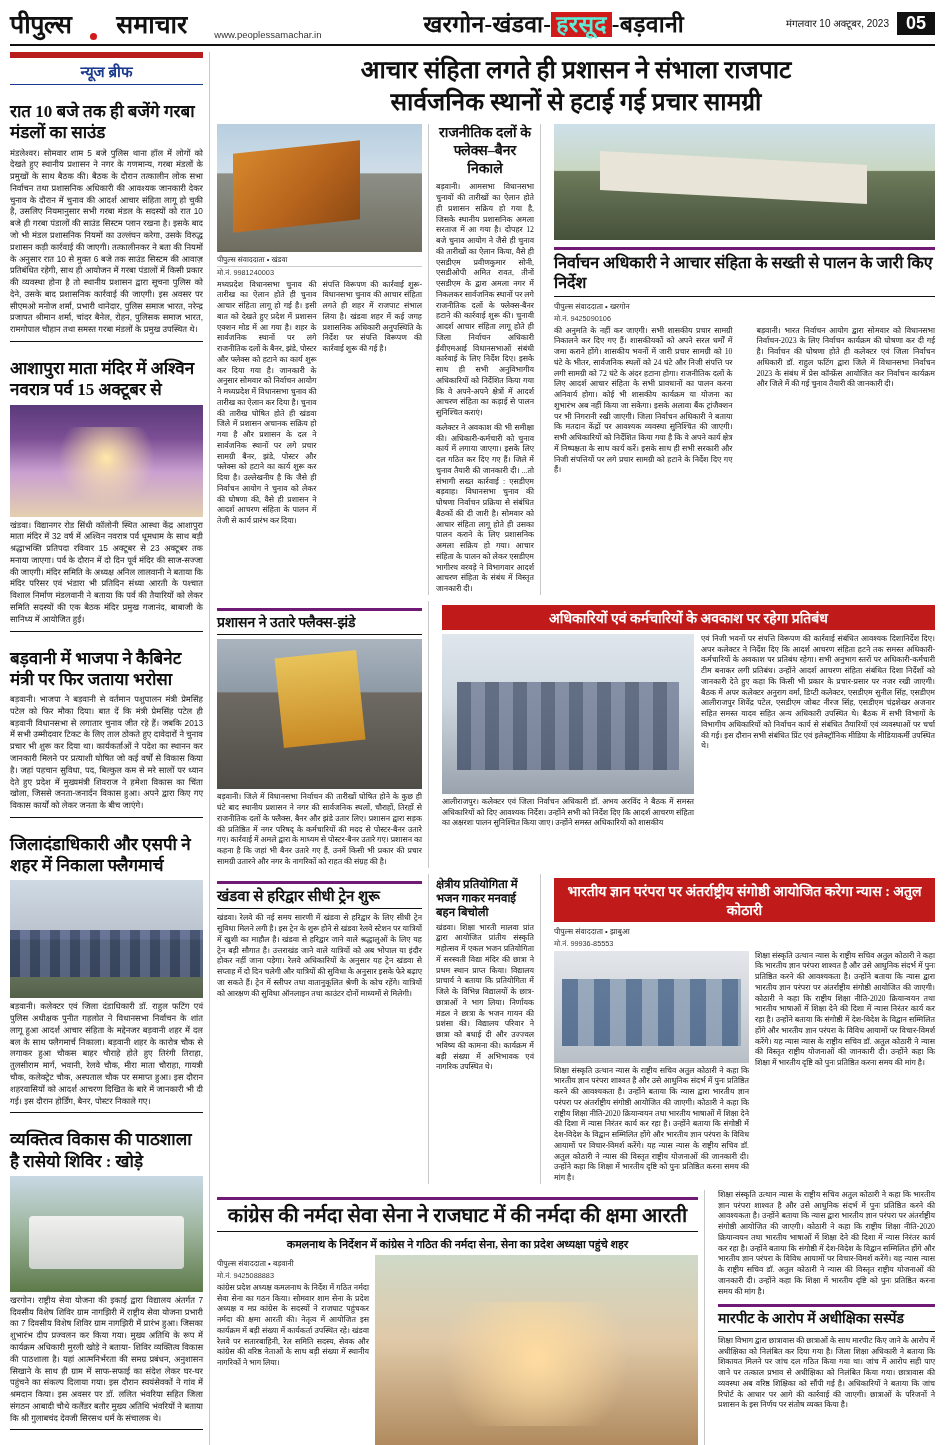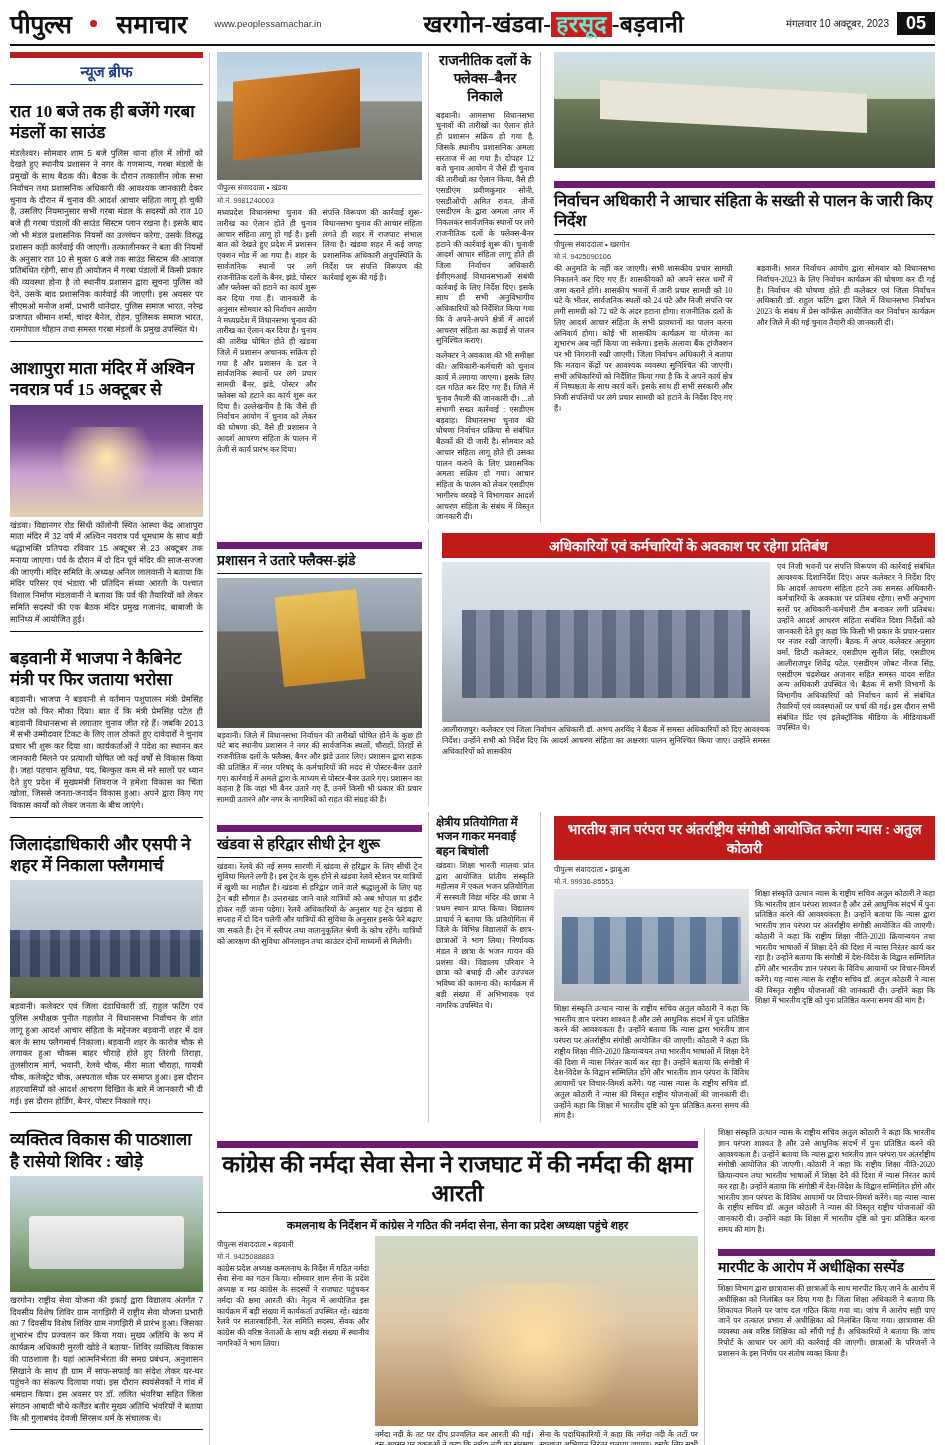--- a/index.html
+++ b/index.html
@@ -9,21 +9,21 @@
     background: #ffffff;
     font-family: "Liberation Sans", sans-serif;
     color: #111;
     position: relative;
     overflow: hidden;
   }
   .page { width:945px; height:1445px; position:relative; padding:6px 10px; }
 
   
   .masthead { display:flex; align-items:center; border-bottom:2px solid #111; padding-bottom:4px; }
-  .logo-wrap { display:flex; align-items:center; gap:17px; }
+  .logo-wrap { display:flex; align-items:flex-end; gap:17px; }
   .logo-a { font-family:"Liberation Serif", serif; font-weight:bold; font-size:25px; letter-spacing:-0.5px; }
   .logo-dot { width:7px;height:7px;background:#d11b1b;border-radius:50%; display:inline-block; margin:0 2px; }
   .logo-b { font-family:"Liberation Serif", serif; font-weight:bold; font-size:25px; }
   .site-url { font-size:9.5px; color:#333; margin-left:10px; }
   .mast-center { flex:1; text-align:center; font-family:"Liberation Serif", serif; font-weight:bold; font-size:23px; letter-spacing:0.3px; }
   .mast-center .hl { background:#d11b1b; color:#5eead4; padding:0 5px; }
   .mast-right { display:flex; align-items:center; gap:8px; }
   .mast-date { font-size:10px; }
   .page-no { background:#111; color:#fff; font-weight:bold; font-size:18px; padding:1px 9px; }
 
@@ -41,21 +41,21 @@
   .byline { font-size:7.6px; color:#222; margin:3px 0 2px; }
   .mob { font-size:7.3px; color:#333; margin-bottom:3px; }
   .cap { font-size:7.4px; color:#222; padding:2px 0; border-bottom:1px solid #ccc; }
 
   
   .lead-head { text-align:center; font-family:"Liberation Serif", serif; font-weight:bold; font-size:24.5px; line-height:1.3; margin:2px 0 6px; }
   .lead-head .l2 { display:block; }
 
   .subhead-box { font-family:"Liberation Serif", serif; font-weight:bold; font-size:14px; line-height:1.3; text-align:center; margin-bottom:4px; }
   .redbar { background:#c01a1a; color:#fff; text-align:center; font-family:"Liberation Serif",serif; font-weight:bold; font-size:14px; padding:3px 12px; margin:4px 0; }
-  .section-head { font-family:"Liberation Serif", serif; font-weight:bold; font-size:16px; line-height:1.25; border-top:7px solid #701a75; border-bottom:1px solid #111; padding:3px 0; margin:13px 0 4px; }
+  .section-head { font-family:"Liberation Serif", serif; font-weight:bold; font-size:16px; line-height:1.25; border-top:3px solid #701a75; border-bottom:1px solid #111; padding:3px 0; margin:7px 0 4px; }
 
   .three { display:flex; gap:7px; }
   .flex1 { flex:1; }
 
   
   .img { position:relative; background:#9aa8b5; overflow:hidden; }
   .img .sky { position:absolute; inset:0; }
   .ph1 .sky { background:linear-gradient(#b8cfe0 0%, #cfdde8 38%, #8d8f86 39%, #6f6d60 100%); }
   .ph1:after { content:""; position:absolute; left:8%; top:18%; width:62%; height:62%;
      background:linear-gradient(135deg,#d6882c,#b8651d 55%,#8e4a14); transform:skewY(-6deg); }
@@ -140,20 +140,24 @@
         </div>
       <div class="body-text">खरगोन। राष्ट्रीय सेवा योजना की इकाई द्वारा विद्यालय अंतर्गत 7 दिवसीय विशेष शिविर ग्राम नागझिरी में राष्ट्रीय सेवा योजना प्रभारी का 7 दिवसीय विशेष शिविर ग्राम नागझिरी में प्रारंभ हुआ। जिसका शुभारंभ दीप प्रज्वलन कर किया गया। मुख्य अतिथि के रूप में कार्यक्रम अधिकारी मुरली खोड़े ने बताया- शिविर व्यक्तित्व विकास की पाठशाला है। यहां आत्मनिर्भरता की समग्र प्रबंधन, अनुशासन सिखाने के साथ ही ग्राम में साफ-सफाई का संदेश लेकर घर-घर पहुंचने का संकल्प दिलाया गया। इस दौरान स्वयंसेवकों ने गांव में श्रमदान किया। इस अवसर पर डॉ. ललित भंवरिया सहित जिला संगठन आबादी चौथे कलैंडर बतौर मुख्य अतिथि भंवरियों ने बताया कि श्री गुलाबचंद देवजी सिरसथ धर्म के संचालक थे।</div>
 
       <div class="divline"></div>
       <h2 class="hl">ज्योति ज्योत पूरब पर हुआ लंगर</h2>
       <div class="body-text">खंडवा। आनंदनगर स्थित गुरुद्वारा साहिब में जी गुरु रामदास जी महाराज के ज्योति ज्योत पूरब दिवस समारोहन ने गुरु साहब की जगत करते हुए मनाया। श्री गुरु ग्रंथ साहिब के पावन हजारगरिंदा ख़ालसा में आसा दी वार संगत की पूरब के अवसर पर गुरुद्वारा साहिब में कीर्तन दरबार सजाया गया। श्रद्धालु द्वारा मिले लाभ प्राप्त किया। मध्यप्रदेश की इस गुरुवाणी का जलाभाव विशेष गाया गया। गुरु साहिब की जीवन गाथा अनुसार नगर साधसंगत को श्रद्धा से मत्था टेक कर कीर्तन दरबार सजाया गया।</div>
     </div>
 
     <div class="col colrest">
 
+      <div class="lead-head">
+        <span>आचार संहिता लगते ही प्रशासन ने संभाला राजपाट</span>
+        <span class="l2">सार्वजनिक स्थानों से हटाई गई प्रचार सामग्री</span>
+      </div>
 
       <div class="three">
 
         <div style="width:212px" class="col-rule pad-r">
           <div class="img ph1" style="height:128px">
               <div class="sky"></div>
             </div>
           <div class="cap">पीपुल्स संवाददाता • खंडवा</div>
           <div class="mob">मो.नं. 9981240003</div>
           <div class="three" style="gap:6px">
@@ -196,21 +200,21 @@
         <div style="width:212px" class="col-rule pad-r">
           <div class="section-head" style="font-size:14px">प्रशासन ने उतारे फ्लैक्स-झंडे</div>
           <div class="img ph7" style="height:150px;margin-bottom:3px">
               <div class="sky"></div>
             </div>
           <div class="small">बड़वानी। जिले में विधानसभा निर्वाचन की तारीखों घोषित होने के कुछ ही घंटे बाद स्थानीय प्रशासन ने नगर की सार्वजनिक स्थलों, चौराहों, तिरहों से राजनीतिक दलों के फ्लैक्स, बैनर और झंडे उतार लिए। प्रशासन द्वारा सड़क की प्रतिष्ठित में नगर परिषद् के कर्मचारियों की मदद से पोस्टर-बैनर उतारे गए। कार्रवाई में अमले द्वारा के माध्यम से पोस्टर-बैनर उतारे गए। प्रशासन का कहना है कि जहां भी बैनर उतारे गए हैं, उनमें किसी भी प्रकार की प्रचार सामग्री उतारने और नगर के नागरिकों को राहत की संग्रह की है।</div>
         </div>
         <div class="flex1 pad-l">
           <div class="redbar">अधिकारियों एवं कर्मचारियों के अवकाश पर रहेगा प्रतिबंध</div>
           <div class="three" style="gap:7px">
-            <div style="width:328px">
+            <div style="width:252px">
               <div class="img ph8" style="height:160px">
                   <div class="sky"></div>
                 </div>
               <div class="small" style="margin-top:3px">आलीराजपुर। कलेक्टर एवं जिला निर्वाचन अधिकारी डॉ. अभय अरविंद ने बैठक में समस्त अधिकारियों को दिए आवश्यक निर्देश। उन्होंने सभी को निर्देश दिए कि आदर्श आचरण संहिता का अक्षरशः पालन सुनिश्चित किया जाए। उन्होंने समस्त अधिकारियों को शासकीय</div>
             </div>
             <div class="flex1 small">एवं निजी भवनों पर संपत्ति विरूपण की कार्रवाई संबंधित आवश्यक दिशानिर्देश दिए। अपर कलेक्टर ने निर्देश दिए कि आदर्श आचरण संहिता हटने तक समस्त अधिकारी-कर्मचारियों के अवकाश पर प्रतिबंध रहेगा। सभी अनुभाग स्तरों पर अधिकारी-कर्मचारी टीम बनाकर लगी प्रतिबंध। उन्होंने आदर्श आचरण संहिता संबंधित दिशा निर्देशों को जानकारी देते हुए कहा कि किसी भी प्रकार के प्रचार-प्रसार पर नजर रखी जाएगी। बैठक में अपर कलेक्टर अनुराग वर्मा, डिप्टी कलेक्टर, एसडीएम सुनील सिंह, एसडीएम आलीराजपुर शिवेंद्र पटेल, एसडीएम जोबट नीरज सिंह, एसडीएम चंद्रशेखर अजनार सहित समस्त यादव सहित अन्य अधिकारी उपस्थित थे। बैठक में सभी विभागों के विभागीय अधिकारियों को निर्वाचन कार्य से संबंधित तैयारियों एवं व्यवस्थाओं पर चर्चा की गई। इस दौरान सभी संबंधित प्रिंट एवं इलेक्ट्रॉनिक मीडिया के मीडियाकर्मी उपस्थित थे।</div>
           </div>
         </div>
       </div>
 
@@ -248,21 +252,21 @@
 कोठारी ने कहा कि राष्ट्रीय शिक्षा नीति-2020 क्रियान्वयन तथा भारतीय भाषाओं में शिक्षा देने की दिशा में न्यास निरंतर कार्य कर रहा है। उन्होंने बताया कि संगोष्ठी में देश-विदेश के विद्वान सम्मिलित होंगे और भारतीय ज्ञान परंपरा के विविध आयामों पर विचार-विमर्श करेंगे।
 
 यह न्यास न्यास के राष्ट्रीय सचिव डॉ. अतुल कोठारी ने न्यास की विस्तृत राष्ट्रीय योजनाओं की जानकारी दी। उन्होंने कहा कि शिक्षा में भारतीय दृष्टि को पुनः प्रतिष्ठित करना समय की मांग है।</div>
             </div>
           </div>
         </div>
       </div>
 
       <div class="three" style="margin-top:6px">
         <div style="width:488px" class="col-rule pad-r">
-          <div class="section-head" style="font-size:23px;text-align:center">कांग्रेस की नर्मदा सेवा सेना ने राजघाट में की नर्मदा की क्षमा आरती</div>
+          <div class="section-head" style="font-size:20px;text-align:center">कांग्रेस की नर्मदा सेवा सेना ने राजघाट में की नर्मदा की क्षमा आरती</div>
           <div class="center" style="font-family:'Liberation Serif',serif;font-weight:bold;font-size:11px;margin-bottom:4px">कमलनाथ के निर्देशन में कांग्रेस ने गठित की नर्मदा सेना, सेना का प्रदेश अध्यक्षा पहुंचे शहर</div>
           <div class="three" style="gap:6px">
             <div style="width:152px">
               <div class="byline">पीपुल्स संवाददाता • बड़वानी</div>
               <div class="mob">मो.नं. 9425088883</div>
               <div class="small">कांग्रेस प्रदेश अध्यक्ष कमलनाथ के निर्देश में गठित नर्मदा सेवा सेना का गठन किया। सोमवार शाम सेना के प्रदेश अध्यक्ष व मप्र कांग्रेस के सदस्यों ने राजघाट पहुंचकर नर्मदा की क्षमा आरती की। नेतृत्व में आयोजित इस कार्यक्रम में बड़ी संख्या में कार्यकर्ता उपस्थित रहे। खंडवा रेलवे पर सतारबाहिनी, रेल समिति सदस्य, सेवक और कांग्रेस की वरिष्ठ नेताओं के साथ बड़ी संख्या में स्थानीय नागरिकों ने भाग लिया।</div>
             </div>
             <div class="flex1">
               <div class="img ph11" style="height:190px">
                   <div class="sky"></div>

